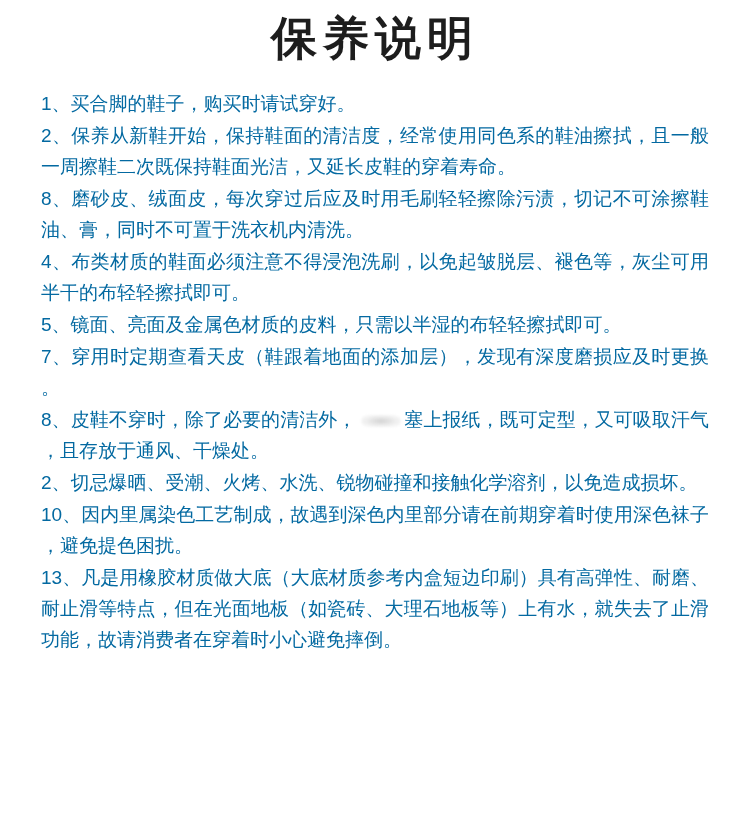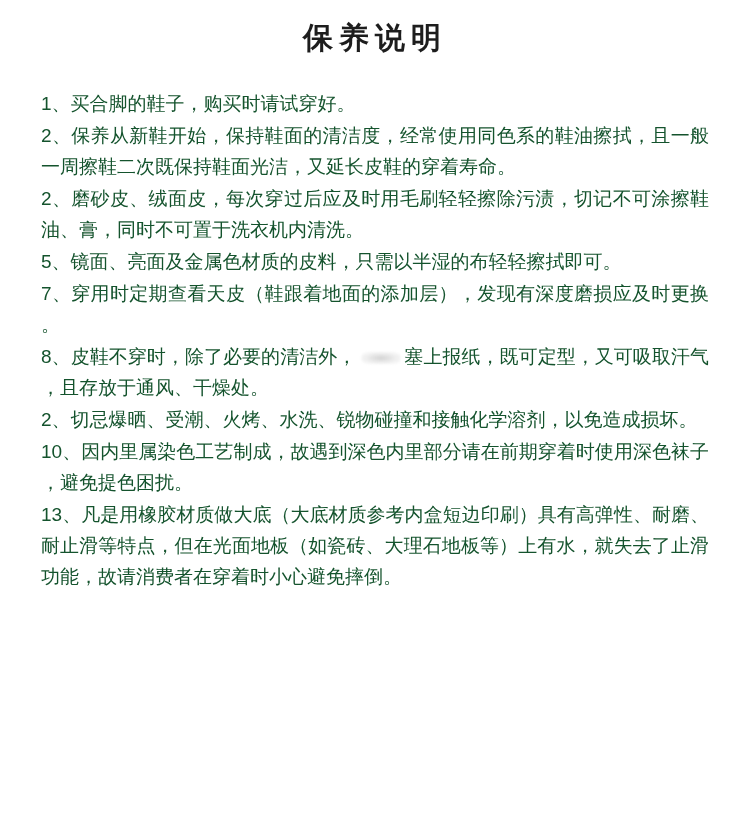--- a/index.html
+++ b/index.html
@@ -12,35 +12,35 @@
     width: 750px;
     height: 813px;
     background: #ffffff;
     overflow: hidden;
     font-family: "Liberation Sans", "DejaVu Sans", sans-serif;
   }
   .title {
     margin: 0;
     padding-top: 14px;
     text-align: center;
-    font-size: 30px;
+    font-size: 46px;
     line-height: 48px;
     font-weight: 700;
     letter-spacing: 6px;
     color: #1d1d1d;
   }
   .items {
     padding: 26px 41px 0 41px;
   }
   .items p {
     margin: 0 0 1px 0;
     font-size: 19px;
     line-height: 31px;
     font-weight: 500;
-    color: #14532d;
+    color: #0369a1;
     text-align: justify;
     word-break: break-all;
     line-break: anywhere;
   }
   .smudge {
     display: inline-block;
     width: 40px;
     height: 12px;
     margin: 0 3px -1px 5px;
     border-radius: 6px;
@@ -54,21 +54,22 @@
 </head>
 <body>
 
 <div class="page">
 
   <h1 class="title">保养说明</h1>
 
   <div class="items">
     <p>1、买合脚的鞋子，购买时请试穿好。</p>
     <p>2、保养从新鞋开始，保持鞋面的清洁度，经常使用同色系的鞋油擦拭，且一般一周擦鞋二次既保持鞋面光洁，又延长皮鞋的穿着寿命。</p>
-    <p>2、磨砂皮、绒面皮，每次穿过后应及时用毛刷轻轻擦除污渍，切记不可涂擦鞋油、膏，同时不可置于洗衣机内清洗。</p>
+    <p>8、磨砂皮、绒面皮，每次穿过后应及时用毛刷轻轻擦除污渍，切记不可涂擦鞋油、膏，同时不可置于洗衣机内清洗。</p>
+    <p>4、布类材质的鞋面必须注意不得浸泡洗刷，以免起皱脱层、褪色等，灰尘可用半干的布轻轻擦拭即可。</p>
     <p>5、镜面、亮面及金属色材质的皮料，只需以半湿的布轻轻擦拭即可。</p>
     <p>7、穿用时定期查看天皮（鞋跟着地面的添加层），发现有深度磨损应及时更换。</p>
     <p>
       <span>8、皮鞋不穿时，除了必要的清洁外，</span><span class="smudge"></span><span>塞上报纸，既可定型，又可吸取汗气，且存放于通风、干燥处。</span>
     </p>
     <p>2、切忌爆晒、受潮、火烤、水洗、锐物碰撞和接触化学溶剂，以免造成损坏。</p>
     <p>10、因内里属染色工艺制成，故遇到深色内里部分请在前期穿着时使用深色袜子，避免提色困扰。</p>
     <p>13、凡是用橡胶材质做大底（大底材质参考内盒短边印刷）具有高弹性、耐磨、耐止滑等特点，但在光面地板（如瓷砖、大理石地板等）上有水，就失去了止滑功能，故请消费者在穿着时小心避免摔倒。</p>
   </div>
 

